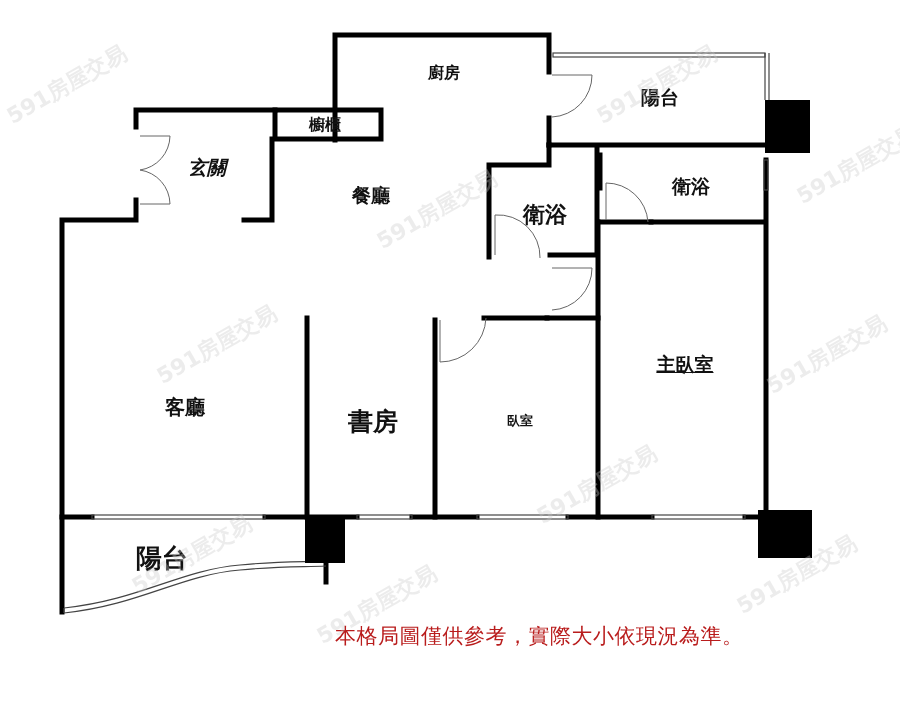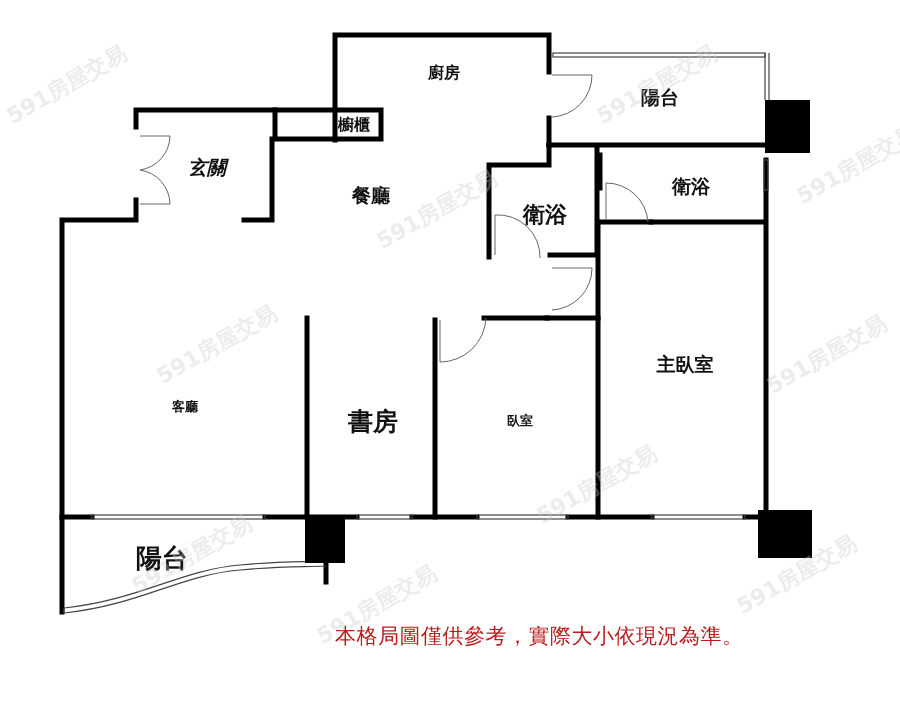--- a/index.html
+++ b/index.html
@@ -79,27 +79,27 @@
 
   <g fill="#000">
     <rect x="305" y="519" width="40" height="44"></rect>
     <rect x="758" y="510" width="54" height="48"></rect>
     <rect x="765" y="100" width="45" height="53"></rect>
   </g>
 </svg>
 
 <div class="room-label" style="left:444px;top:73px;font-size:16px;">廚房</div>
 <div class="room-label" style="left:660px;top:98px;font-size:19px;">陽台</div>
-<div class="room-label" style="left:325px;top:125px;font-size:16px;margin-left:29px;">櫥櫃</div>
+<div class="room-label" style="left:325px;top:125px;font-size:16px;">櫥櫃</div>
 <div class="room-label" style="left:207px;top:168px;font-size:19px;font-style:italic;">玄關</div>
 <div class="room-label" style="left:371px;top:196px;font-size:19px;">餐廳</div>
 <div class="room-label" style="left:545px;top:215px;font-size:22px;">衛浴</div>
 <div class="room-label" style="left:691px;top:187px;font-size:19px;">衛浴</div>
-<div class="room-label" style="left:685px;top:365px;font-size:19px;">主臥室</div>
-<div class="room-label" style="left:185px;top:407px;font-size:13px;">客廳</div>
+<div class="room-label" style="left:685px;top:365px;font-size:19px;text-decoration:underline;">主臥室</div>
+<div class="room-label" style="left:185px;top:407px;font-size:20px;">客廳</div>
 <div class="room-label" style="left:373px;top:421px;font-size:25px;">書房</div>
 <div class="room-label" style="left:520px;top:421px;font-size:13px;">臥室</div>
 <div class="room-label" style="left:162px;top:558px;font-size:26px;">陽台</div>
 
 <div class="disclaimer">本格局圖僅供參考，實際大小依現況為準。</div>
 
 <div class="wm" style="left:0px;top:70px;">591房屋交易</div>
 <div class="wm" style="left:590px;top:70px;">591房屋交易</div>
 <div class="wm" style="left:370px;top:195px;">591房屋交易</div>
 <div class="wm" style="left:790px;top:150px;">591房屋交易</div>

